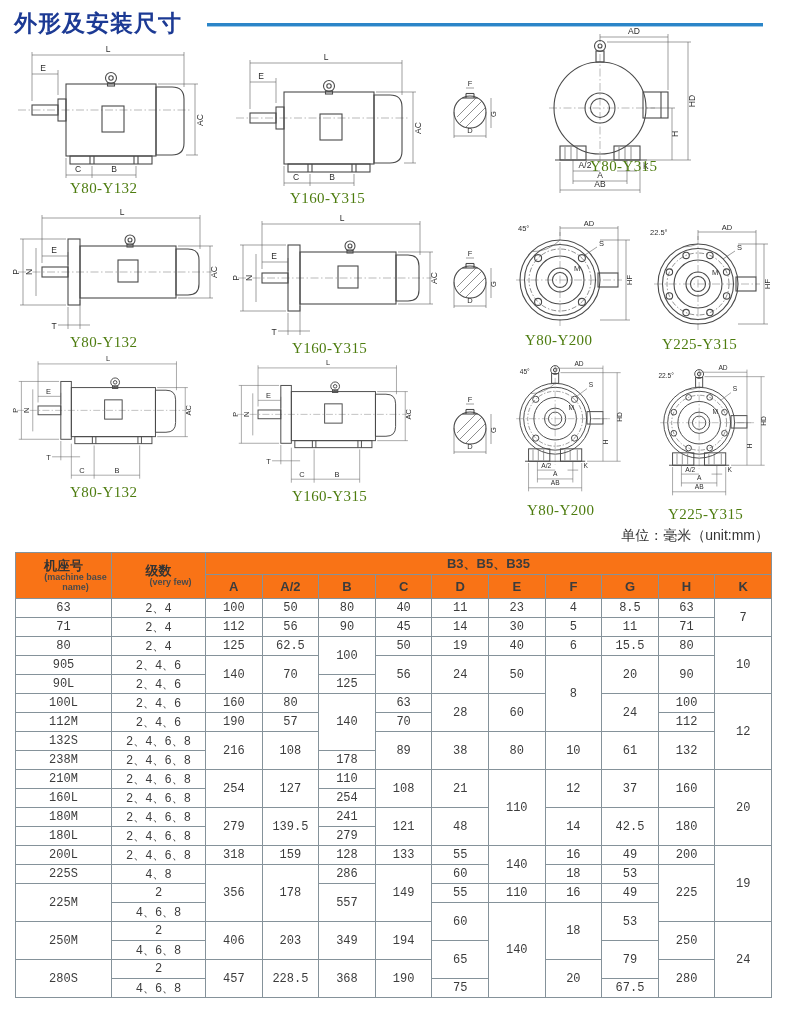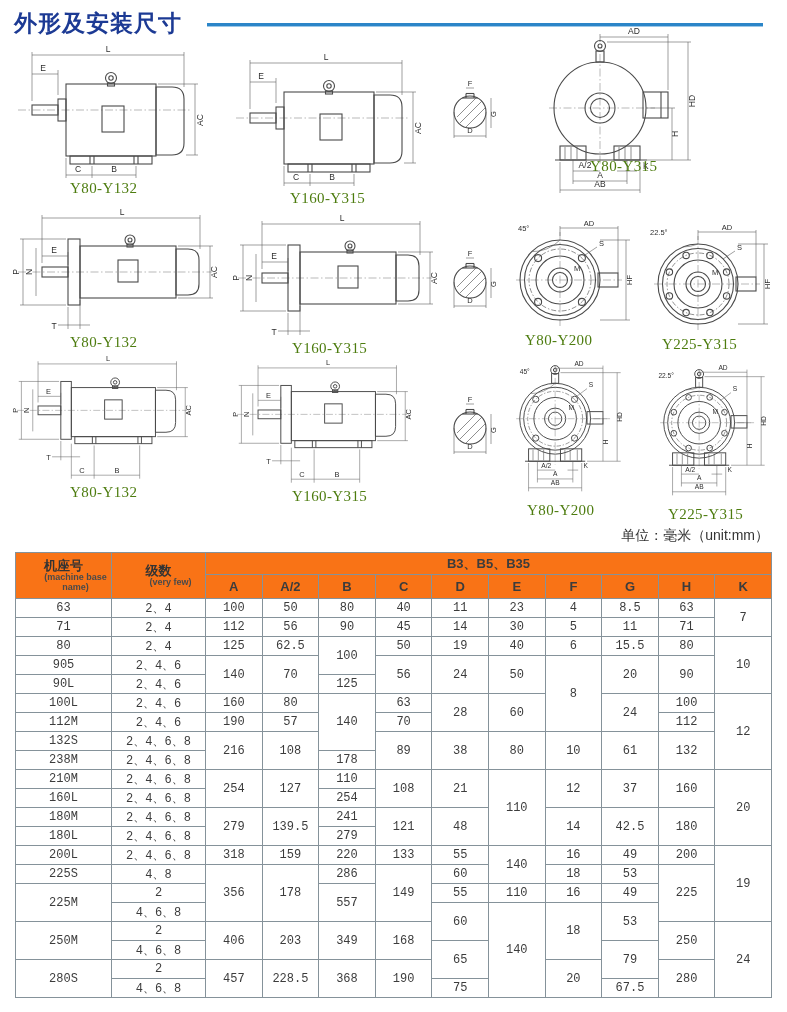--- a/index.html
+++ b/index.html
@@ -727,21 +727,21 @@
         <tr>
           <td>180L</td>
           <td>2、4、6、8</td>
           <td>279</td>
         </tr>
         <tr>
           <td>200L</td>
           <td>2、4、6、8</td>
           <td>318</td>
           <td>159</td>
-          <td>220</td>
+          <td>128</td>
           <td>133</td>
           <td>55</td>
           <td rowspan="2">140</td>
           <td>16</td>
           <td>49</td>
           <td>200</td>
           <td rowspan="4">19</td>
         </tr>
         <tr>
           <td>225S</td>
@@ -770,21 +770,21 @@
           <td rowspan="5">140</td>
           <td rowspan="3">18</td>
           <td rowspan="2">53</td>
         </tr>
         <tr>
           <td rowspan="2">250M</td>
           <td>2</td>
           <td rowspan="2">406</td>
           <td rowspan="2">203</td>
           <td rowspan="2">349</td>
-          <td rowspan="2">168</td>
+          <td rowspan="2">194</td>
           <td rowspan="2">250</td>
           <td rowspan="4">24</td>
         </tr>
         <tr>
           <td>4、6、8</td>
           <td rowspan="2">65</td>
           <td rowspan="2">79</td>
         </tr>
         <tr>
           <td rowspan="2">280S</td>

